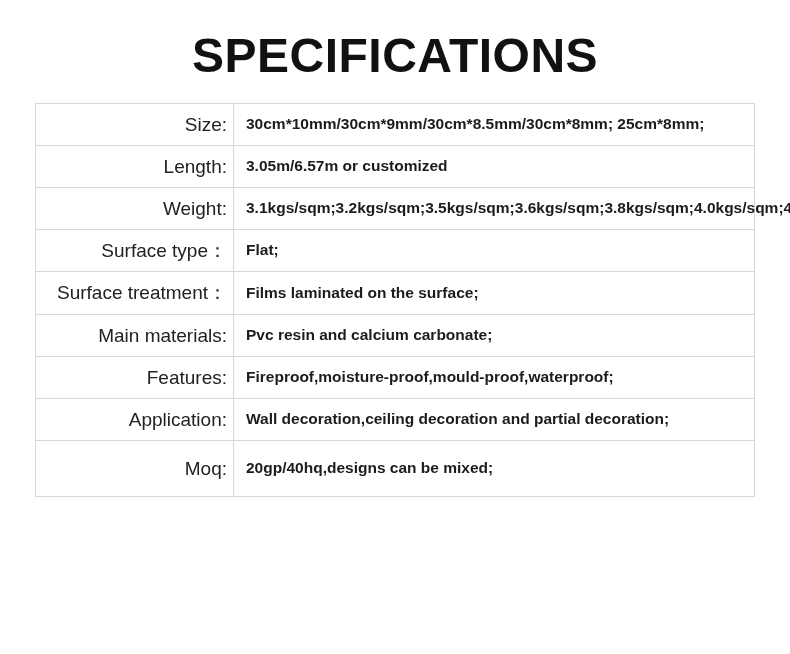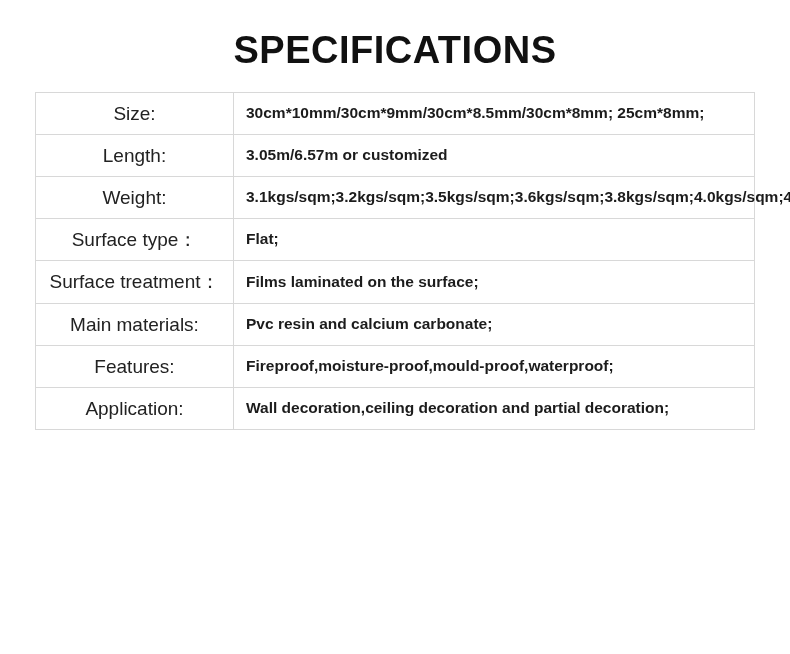--- a/index.html
+++ b/index.html
@@ -15,21 +15,21 @@
     overflow: hidden;
   }
   .page {
     width: 790px;
     height: 654px;
     position: relative;
     box-sizing: border-box;
   }
   .title {
     text-align: center;
-    font-size: 38px;
+    font-size: 48px;
     font-weight: bold;
     letter-spacing: 0.5px;
     color: #111111;
     padding-top: 30px;
     padding-bottom: 20px;
     line-height: 1.1;
   }
   .spec-table {
     margin: 0 auto;
     border-collapse: collapse;
@@ -40,21 +40,21 @@
   .spec-table tr {
     border-bottom: 1px solid #d8d8d8;
   }
   .spec-table td {
     border: 1px solid #d8d8d8;
     padding: 0;
     vertical-align: middle;
   }
   td.label-cell {
     width: 185px;
-    text-align: center;
+    text-align: right;
     font-size: 19px;
     color: #222222;
     padding: 9px 6px;
     line-height: 1.22;
     margin-top: 26px;
   }
   td.value-cell {
     text-align: left;
     font-size: 15.5px;
     color: #1c1c1c;
@@ -100,15 +100,19 @@
           <td class="value-cell">Pvc resin and calcium carbonate;</td>
         </tr>
         <tr>
           <td class="label-cell">Features:</td>
           <td class="value-cell">Fireproof,moisture-proof,mould-proof,waterproof;</td>
         </tr>
         <tr>
           <td class="label-cell">Application:</td>
           <td class="value-cell">Wall decoration,ceiling decoration and partial decoration;</td>
         </tr>
+        <tr class="tall">
+          <td class="label-cell">Moq:</td>
+          <td class="value-cell">20gp/40hq,designs can be mixed;</td>
+        </tr>
       </tbody>
   </table>
 </div>
 
 </body></html>

